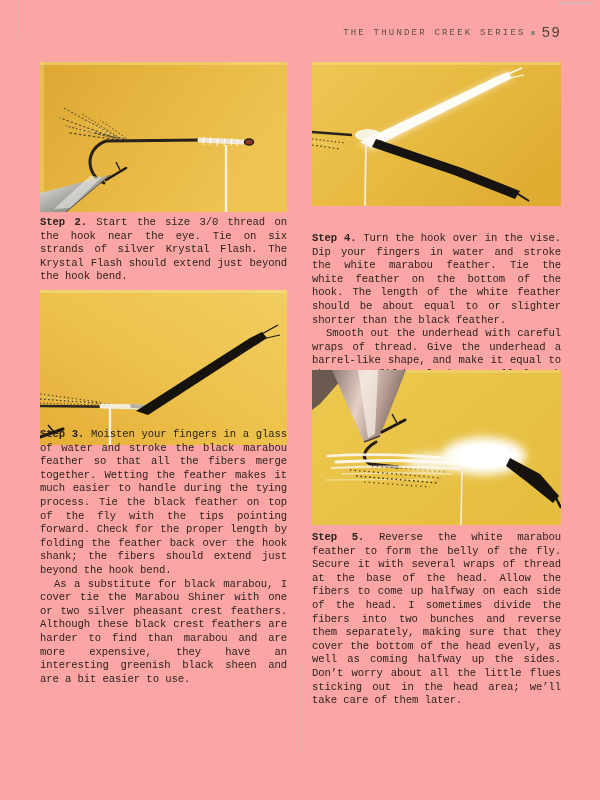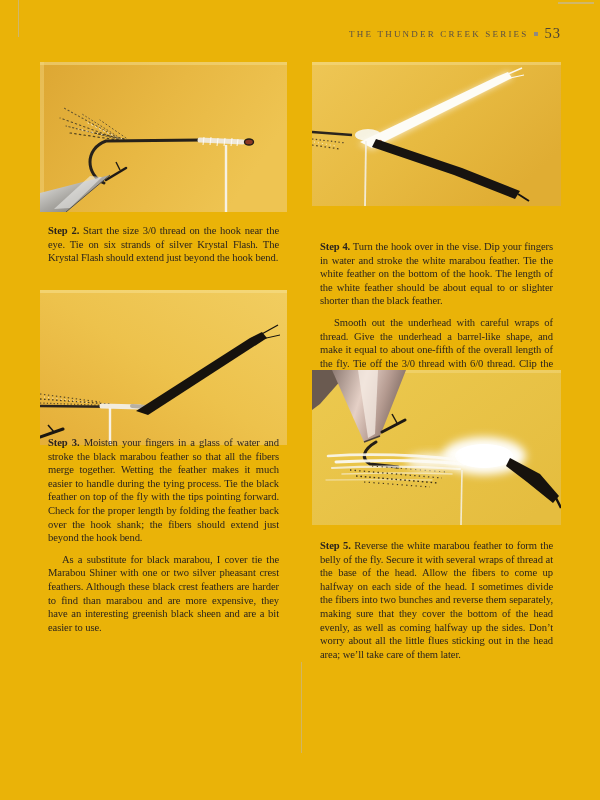--- a/index.html
+++ b/index.html
@@ -1,20 +1,20 @@
 <!DOCTYPE html>
 <html><head>
 <meta charset="utf-8">
 <style>
   html,body{margin:0;padding:0;}
   body{
     width:600px;height:800px;position:relative;background:#ffffff;
     font-family:"Liberation Serif", serif;color:#2b241d;overflow:hidden;
   }
-  .page{position:absolute;inset:0;background:#eab308;}
+  .page{position:absolute;inset:0;background:#fca5a5;font-family:Liberation Mono, monospace;}
   
   .scan-line{position:absolute;background:#b9b9b9;}
   .scan-line.tl{left:18px;top:0;width:1px;height:37px;opacity:.55;}
   .scan-line.tr{left:558px;top:2px;width:36px;height:2px;opacity:.55;}
   .scan-line.bc{left:301px;top:662px;width:1px;height:91px;opacity:.5;}
   
   .header{
     position:absolute;top:25px;right:39px;display:flex;align-items:center;
     white-space:nowrap;
   }
@@ -29,21 +29,21 @@
   .col{position:absolute;}
   .col-left{left:40px;width:247px;}
   .col-right{left:312px;width:249px;}
   .photo{position:absolute;left:0;overflow:hidden;}
   .photo svg{display:block;}
   .caption{
     position:absolute;left:0;width:100%;
     font-size:10.6px;line-height:13.6px;text-align:justify;
     color:#2b241d;letter-spacing:-0.1px;
   }
-  .caption p{margin:8px;}
+  .caption p{margin:0;}
   .caption p.indent{text-indent:14px;}
   .caption b{font-weight:700;}
   
   #photo-step2{top:62px;width:247px;height:150px;}
   #cap-step2{top:216px;}
   #photo-step3{top:290px;width:247px;height:155px;}
   #cap-step3{top:428px;}
   #photo-step4{top:62px;width:249px;height:144px;}
   #cap-step4{top:232px;}
   #photo-step5{top:370px;width:249px;height:155px;}
@@ -54,21 +54,21 @@
 
 <div class="page">
 
   <div class="scan-line tl"></div>
   <div class="scan-line tr"></div>
   <div class="scan-line bc"></div>
 
   <div class="header">
     <span class="series-title">THE THUNDER CREEK SERIES</span>
     <span class="bullet"></span>
-    <span class="page-number">53</span>
+    <span class="page-number">59</span>
   </div>
 
   <div class="col col-left">
 
     <div class="photo" id="photo-step2">
       <svg width="247" height="150" viewBox="0 0 247 150">
         <defs>
           <linearGradient id="bg1" x1="0" y1="0" x2="1" y2="0.4">
             <stop offset="0" stop-color="#dda733"></stop>
               <stop offset="0.55" stop-color="#e8b843"></stop>

